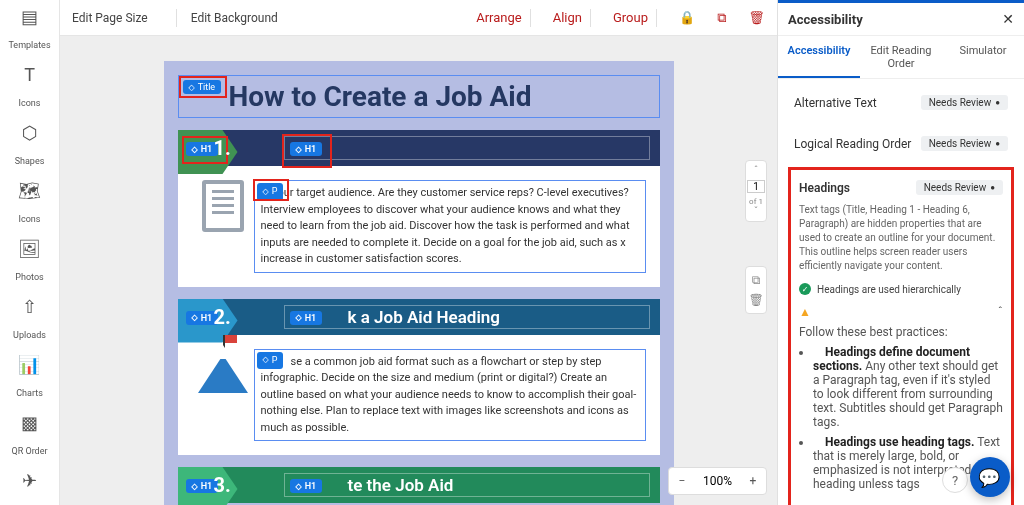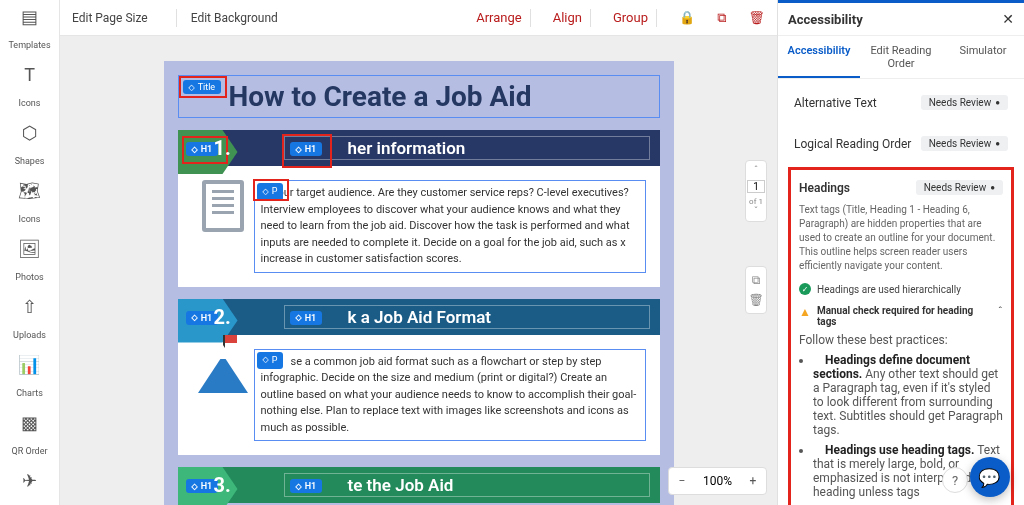--- a/index.html
+++ b/index.html
@@ -163,42 +163,41 @@
 
       <div class="section">
         <div class="section-header sh1">
           <div class="chevron chev1"></div>
           <span class="tag" style="left:8px;top:12px">H1</span>
           <span class="redbox" style="left:4px;top:6px;width:46px;height:28px"></span>
           <span class="num" style="color:#fff;left:36px">1.</span>
           <div class="header-subbox"></div>
           <span class="tag" style="left:112px;top:12px">H1</span>
           <span class="redbox" style="left:104px;top:4px;width:50px;height:34px"></span>
-          <span class="header-text" style="margin-left:150px">her information</span>
         </div>
         <div class="section-body">
           <div class="icon-holder">
               <div class="doc-icon"></div>
             </div>
           <div class="body-text">
             <span class="tag" style="left:2px;top:2px">P</span>
             <span class="redbox" style="left:-2px;top:-2px;width:36px;height:22px"></span>
             <span style="">fy your target audience. Are they customer service reps? C-level executives? Interview employees to discover what your audience knows and what they need to learn from the job aid. Discover how the task is performed and what inputs are needed to complete it. Decide on a goal for the job aid, such as x increase in customer satisfaction scores.</span>
           </div>
         </div>
       </div>
 
       <div class="section">
         <div class="section-header sh2">
           <div class="chevron chev2"></div>
           <span class="tag" style="left:8px;top:12px">H1</span>
           <span class="num" style="color:#fff;left:36px">2.</span>
           <div class="header-subbox"></div>
           <span class="tag" style="left:112px;top:12px">H1</span>
-          <span class="header-text" style="margin-left:150px">k a Job Aid Format</span>
+          <span class="header-text" style="margin-left:150px">k a Job Aid Heading</span>
         </div>
         <div class="section-body">
           <div class="icon-holder">
               <div class="mountain-icon">
                 <div class="flag"></div>
               </div>
             </div>
           <div class="body-text">
             <span class="tag" style="left:2px;top:2px">P</span>
             <span style="margin-left:30px">se a common job aid format such as a flowchart or step by step infographic. Decide on the size and medium (print or digital?) Create an outline based on what your audience needs to know to accomplish their goal-nothing else. Plan to replace text with images like screenshots and icons as much as possible.</span>
@@ -262,21 +261,20 @@
         <span style="font-weight:600">Headings</span>
         <span class="need-badge">Needs Review</span>
       </div>
       <div class="desc">Text tags (Title, Heading 1 - Heading 6, Paragraph) are hidden properties that are used to create an outline for your document. This outline helps screen reader users efficiently navigate your content.</div>
       <div class="check-row">
         <span class="check-ok">✓</span>
         <span>Headings are used hierarchically</span>
       </div>
       <div class="manual-row">
         <span class="warn-icon">▲</span>
-        <span class="text">Manual check required for heading tags</span>
         <span>ˆ</span>
       </div>
       <div class="practices">
         <div style="margin:6px 0">Follow these best practices:</div>
         <ul>
           <li><b>Headings define document sections.</b><span> Any other text should get a Paragraph tag, even if it's styled to look different from surrounding text. Subtitles should get Paragraph tags.</span></li>
           <li><b>Headings use heading tags.</b><span> Text that is merely large, bold, or emphasized is not interpreted as a heading unless tags</span></li>
         </ul>
       </div>
     </div>

